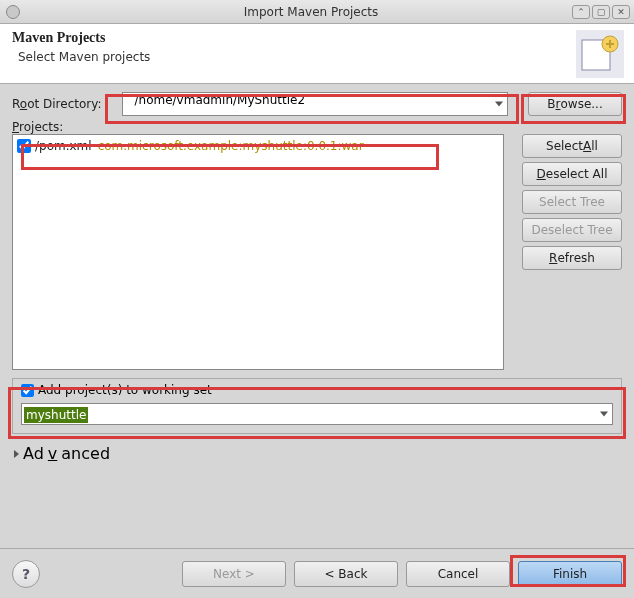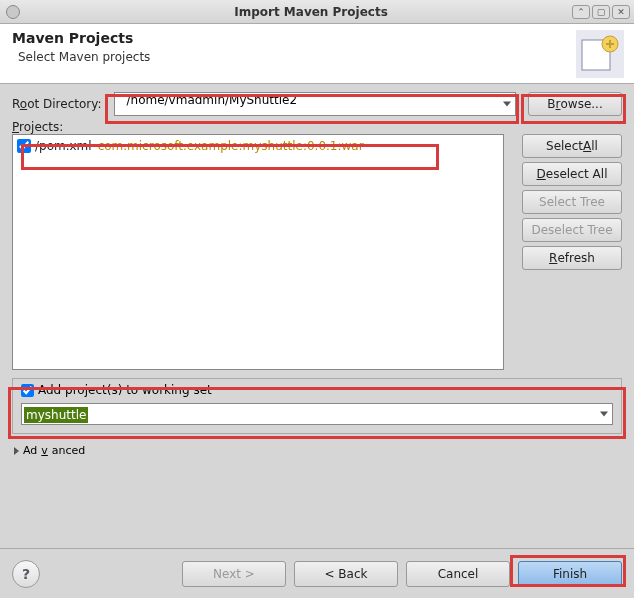--- a/index.html
+++ b/index.html
@@ -1,30 +1,30 @@
 <!DOCTYPE html>
 <html><head>
 <meta charset="utf-8">
 <style>
 * { box-sizing: border-box; margin: 0; padding: 0; font-family: "DejaVu Sans", "Liberation Sans", Arial, sans-serif; }
 body { background: #d6d6d6; width: 634px; height: 598px; overflow: hidden; position: relative; }
 
 .titlebar { height: 24px; background: linear-gradient(#e8e8e8,#d4d4d4); border-bottom: 1px solid #aaa; display: flex; align-items: center; position: relative; }
 .tb-close { width: 14px; height: 14px; border-radius: 50%; background: #c8c8c8; margin-left: 6px; border: 1px solid #888; }
-.tb-title { position: absolute; left: 0; right: 12px; text-align: center; font-size: 12px; font-weight: bold; color: #333; }
+.tb-title { position: absolute; left: 0; right: 12px; text-align: center; font-size: 12px; font-weight: normal; color: #333; }
 .tb-right { position: absolute; right: 4px; display: flex; gap: 2px; }
 .tb-btn { width: 18px; height: 14px; background: #e0e0e0; border: 1px solid #999; border-radius: 3px; font-size: 9px; display: flex; align-items: center; justify-content: center; color: #555; }
 
 .banner { height: 60px; background: #fff; border-bottom: 1px solid #aaa; padding: 6px 12px; position: relative; }
-.banner-title { font-size: 14px; font-weight: bold; color: #222; }
+.banner-title { font-size: 14px; font-weight: bold; color: #222; font-family: Liberation Serif, serif; }
 .banner-sub { font-size: 12px; color: #333; margin-top: 4px; margin-left: 6px; }
 .banner-icon { position: absolute; right: 10px; top: 6px; width: 48px; height: 48px; }
 
 .content { padding: 8px 12px 0 12px; }
-.row { display: flex; align-items: center; gap: 12px; margin-bottom: 4px; }
+.row { display: flex; align-items: center; gap: 20px; margin-bottom: 4px; }
 .lbl { font-size: 12px; color: #222; white-space: nowrap; }
 .underline { text-decoration: underline; }
 
 .input-dir { flex: 1; height: 24px; background: #fff; border: 1px solid #888; font-size: 12px; padding: 0 12px; position: relative; }
 .input-dir .arrow { position: absolute; right: 4px; top: 50%; transform: translateY(-50%); width: 0; height: 0; border-left: 4px solid transparent; border-right: 4px solid transparent; border-top: 5px solid #555; }
 .btn { height: 24px; background: linear-gradient(#f0f0f0,#d8d8d8); border: 1px solid #999; border-radius: 3px; font-size: 12px; color: #222; display: flex; align-items: center; justify-content: center; cursor: pointer; }
 .btn-browse { width: 94px; }
 .btn.disabled { color: #999; }
 
 .red-box { border: 3px solid #d83b3b; }
@@ -43,21 +43,21 @@
 .side-btns { display: flex; flex-direction: column; gap: 4px; width: 100px; }
 .side-btns .btn { width: 100%; }
 
 .wset-section { margin-top: 8px; border: 1px solid #aaa; background: #d6d6d6; padding: 4px 8px 8px 8px; }
 .wset-check { display: flex; align-items: center; gap: 4px; font-size: 12px; }
 .wset-input-row { margin-top: 6px; display: flex; }
 .wset-input { flex: 1; height: 22px; background: #fff; border: 1px solid #888; position: relative; }
 .wset-input .sel { background: #4d7c0f; color: #fff; font-size: 12px; padding: 1px 2px; display: inline-block; margin: 2px; }
 .wset-input .arrow { position: absolute; right: 4px; top: 50%; transform: translateY(-50%); width: 0; height: 0; border-left: 4px solid transparent; border-right: 4px solid transparent; border-top: 5px solid #555; }
 
-.advanced { display: flex; align-items: center; gap: 4px; font-size: 11px; margin-top: 10px; padding-left: 2px; }
+.advanced { display: flex; align-items: center; gap: 4px; font-size: 16px; margin-top: 10px; padding-left: 2px; }
 .tri { width: 0; height: 0; border-top: 4px solid transparent; border-bottom: 4px solid transparent; border-left: 5px solid #555; }
 
 .footer { position: absolute; left: 0; right: 0; bottom: 0; height: 50px; border-top: 1px solid #aaa; background: #d6d6d6; display: flex; align-items: center; padding: 0 12px; gap: 8px; }
 .help-btn { width: 28px; height: 28px; border: 1px solid #999; border-radius: 14px; background: linear-gradient(#f8f8f8,#ddd); display: flex; align-items: center; justify-content: center; font-size: 14px; color: #556; font-weight: bold; }
 .footer .spacer { flex: 1; }
 .footer .btn { width: 104px; height: 26px; }
 .btn-primary { background: linear-gradient(#bcd8f5,#8db9e8); border: 1px solid #4a7fb8; }
 </style>
 </head>
 <body>

